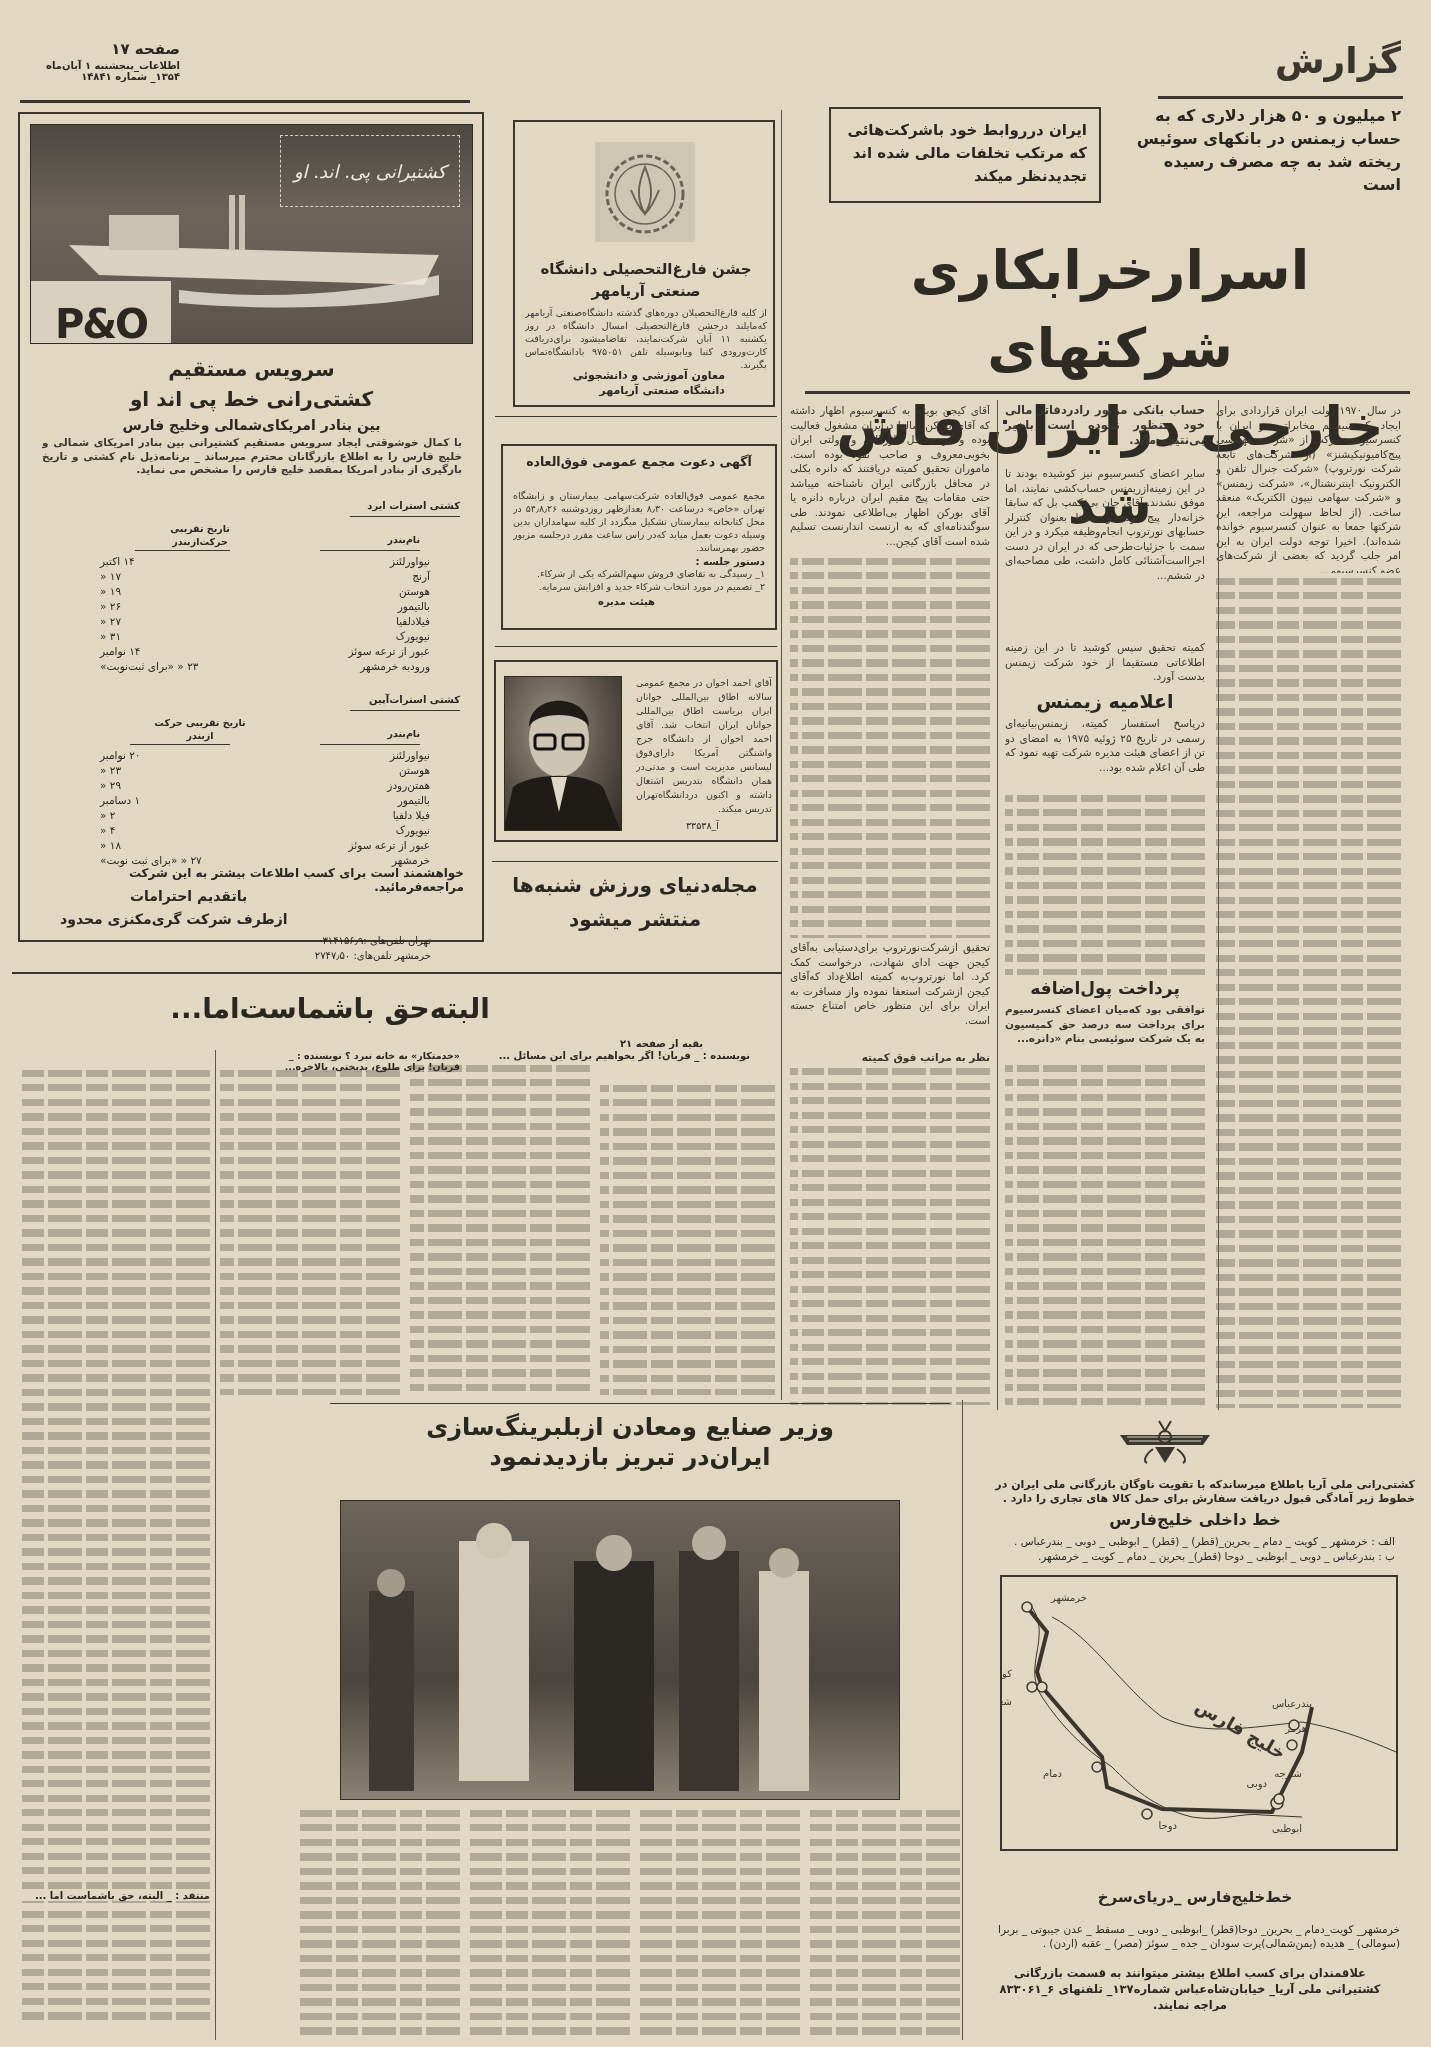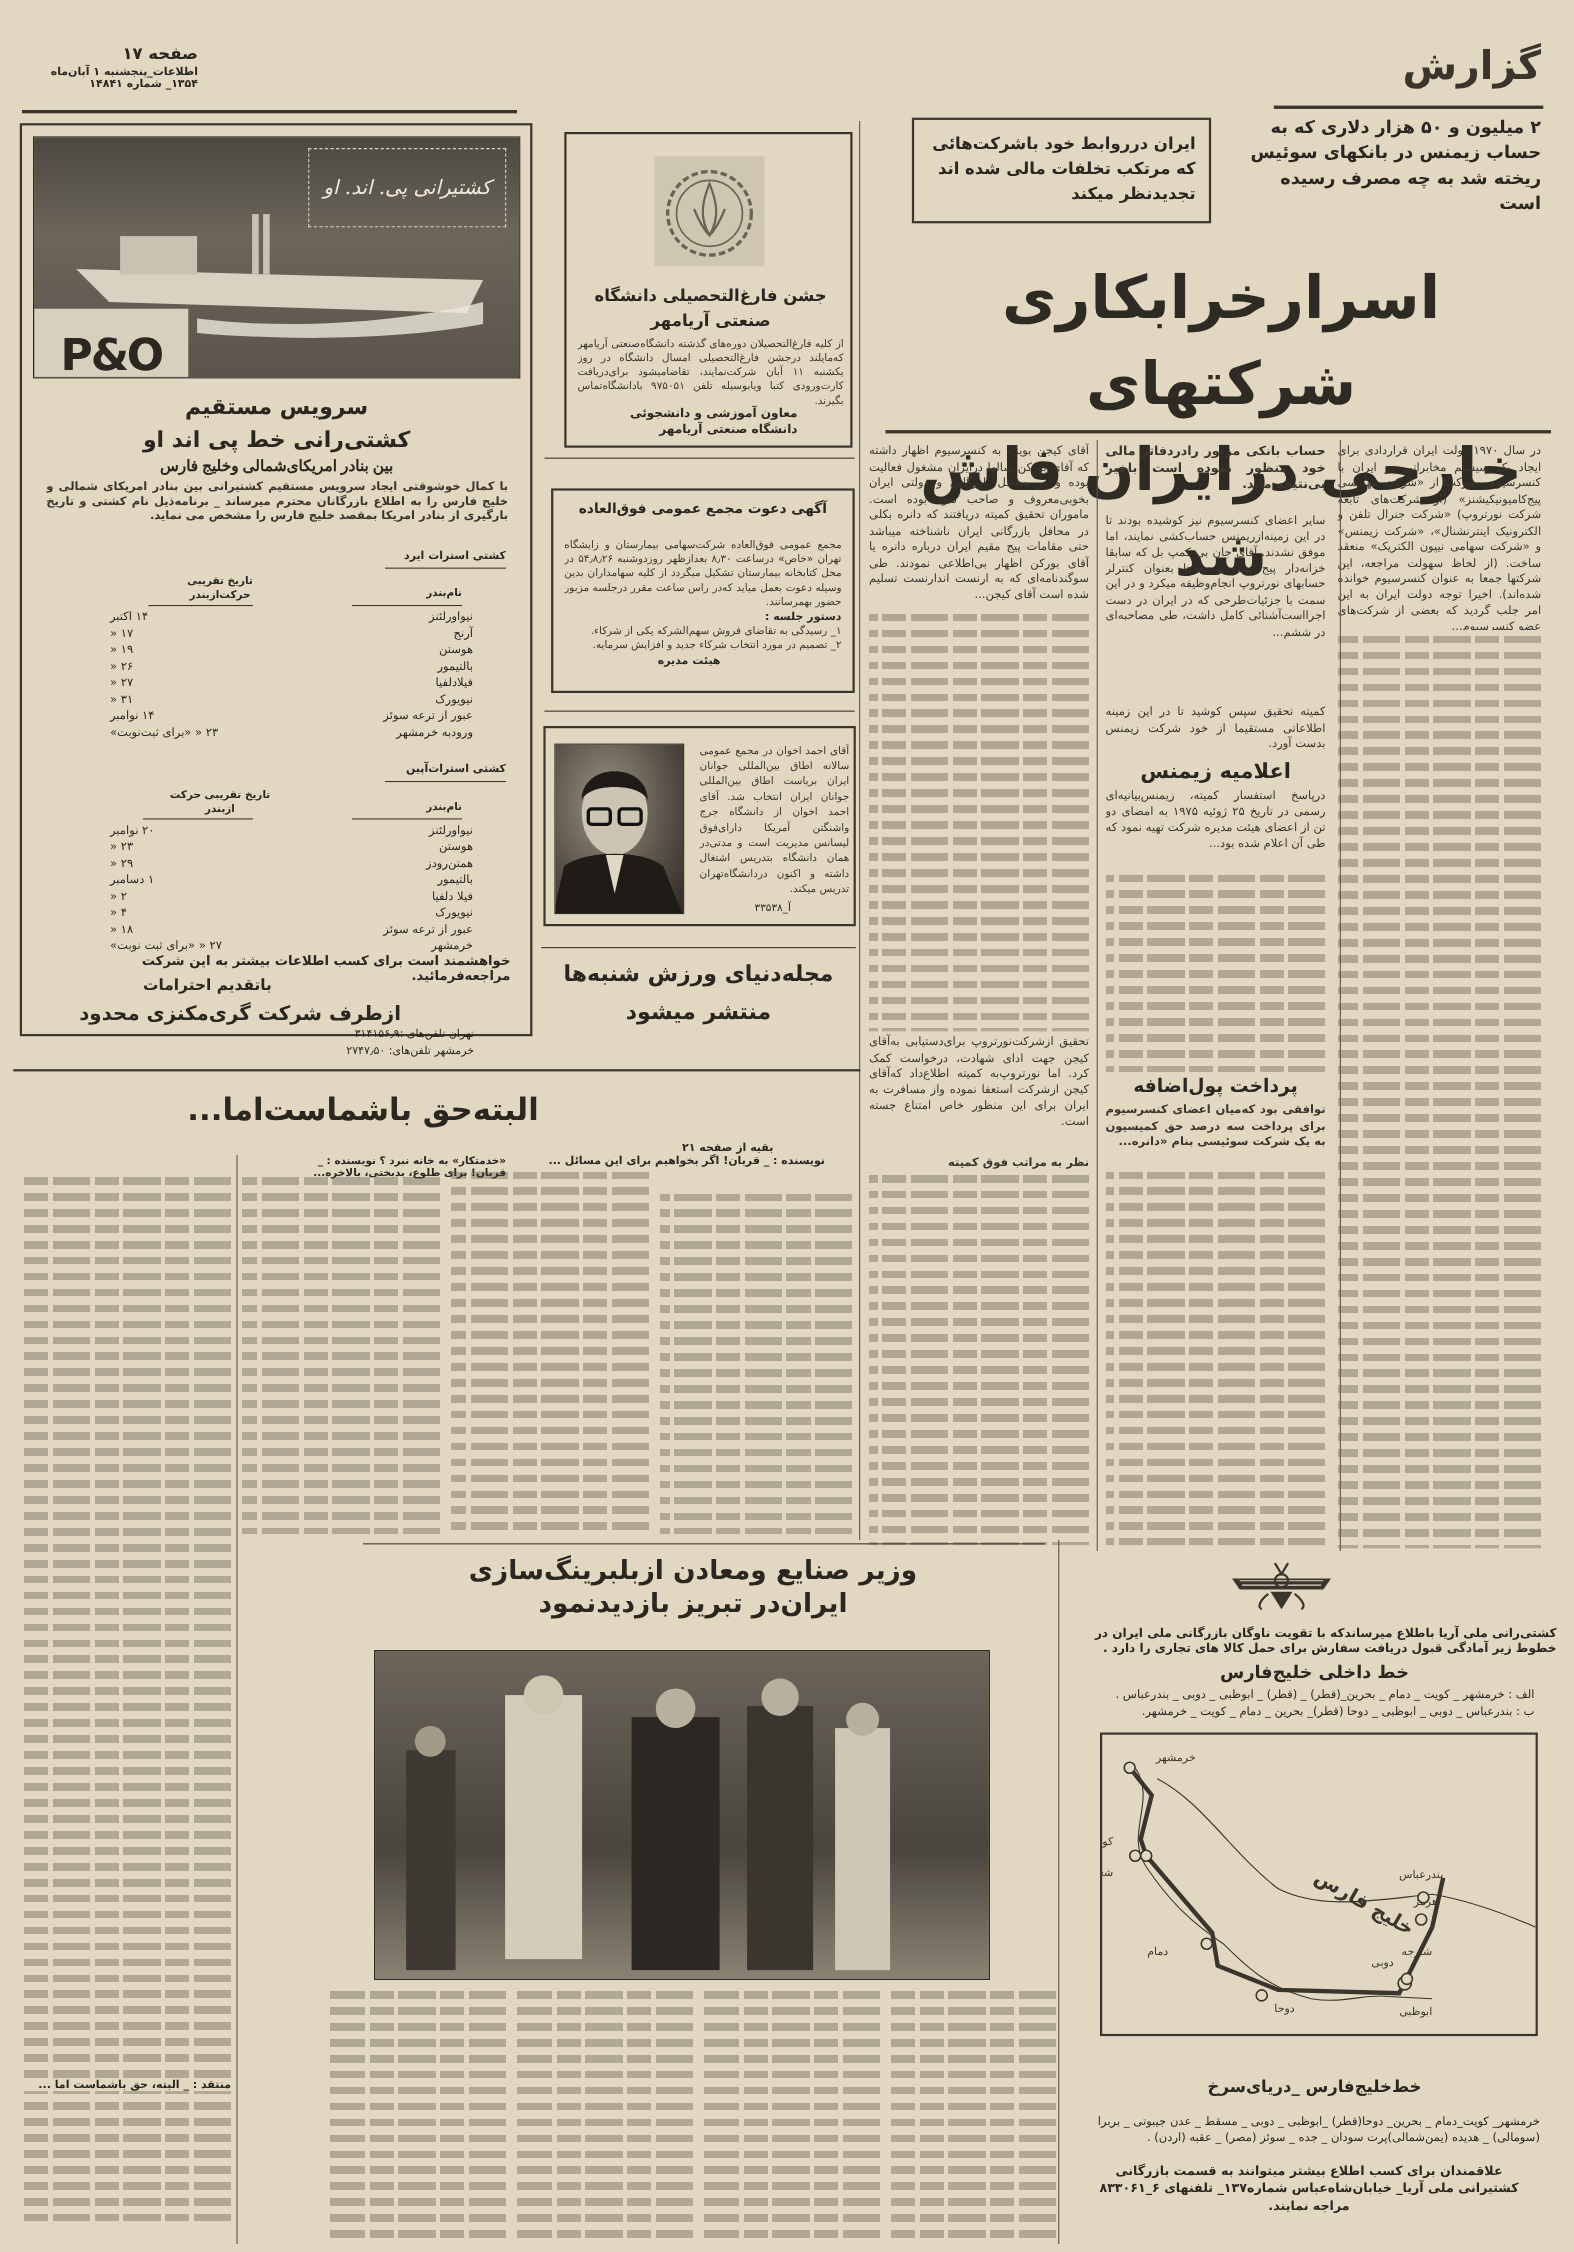--- a/index.html
+++ b/index.html
@@ -157,21 +157,21 @@
       <span style="font-family:'DejaVu Serif', serif; font-size:18px; font-style:italic; color:#efe9dd;">کشتیرانی پی. اند. او</span>
     </div>
     <div class="abs" style="left:0; bottom:0; width:140px; height:62px; background:#d8d0be; display:flex; align-items:center; justify-content:center;">
       <span style="font-family:'DejaVu Sans', sans-serif; font-size:40px; font-weight:700; color:#2b2721; letter-spacing:-2px;margin-top:24px;">P&amp;O</span>
     </div>
   </div>
 
   <div class="abs center" style="left:10px; top:240px; width:443px;">
     <div style="font-size:20px; font-weight:bold; line-height:30px;">سرویس مستقیم</div>
     <div style="font-size:20px; font-weight:bold; line-height:30px;">کشتی‌رانی خط پی اند او</div>
-    <div style="font-size:14px; font-weight:bold; line-height:22px;font-family:Liberation Serif, serif;">بین بنادر امریکای‌شمالی وخلیج فارس</div>
+    <div style="font-size:14px; font-weight:bold; line-height:22px;">بین بنادر امریکای‌شمالی وخلیج فارس</div>
   </div>
   <div class="abs body-text bold" style="left:22px; top:322px; width:420px; font-size:10.5px; line-height:13.5px;">با کمال خوشوقتی ایجاد سرویس مستقیم کشتیرانی بین بنادر امریکای شمالی و خلیج فارس را به اطلاع بازرگانان محترم میرساند _ برنامه‌ذیل نام کشتی و تاریخ بارگیری از بنادر امریکا بمقصد خلیج فارس را مشخص می نماید.</div>
 
   <div class="abs bold" style="right:22px; top:386px; font-size:10px;margin-left:19px;">کشتی استرات ایرد</div>
   <div class="rule" style="right:22px; top:402px; width:110px; height:1px;"></div>
   <div class="abs bold" style="right:62px; top:420px; font-size:9.5px;">نام‌بندر</div>
   <div class="abs bold center" style="left:130px; top:408px; width:100px; font-size:9.5px; line-height:13px;">تاریخ تقریبی حرکت‌ازبندر</div>
   <div class="rule" style="right:62px; top:436px; width:100px; height:1px;"></div>
   <div class="rule" style="left:115px; top:436px; width:95px; height:1px;"></div>
   <div class="abs" style="left:80px; top:440px; width:330px;">
@@ -245,21 +245,21 @@
         <span>۱۸ «</span>
       </div>
     <div class="table-row">
         <span>خرمشهر</span>
         <span>۲۷ « «برای ثبت نوبت»</span>
       </div>
   </div>
 
   <div class="abs bold" style="right:18px; top:752px; width:420px; font-size:12px; text-align:right;">خواهشمند است برای کسب اطلاعات بیشتر به این شرکت مراجعه‌فرمائید.</div>
   <div class="abs bold" style="left:110px; top:774px; font-size:14px;">باتقدیم احترامات</div>
-  <div class="abs bold" style="left:40px; top:797px; font-size:18px;margin-left:12px;">ازطرف شرکت گری‌مکنزی محدود</div>
+  <div class="abs bold" style="left:40px; top:797px; font-size:14px;">ازطرف شرکت گری‌مکنزی محدود</div>
 </div>
 <div class="abs" style="right:1000px; top:935px; font-size:10px;">تهران تلفن‌های :۳۱۴۱۵۶٫۹</div>
 <div class="abs" style="right:1000px; top:950px; font-size:10px;">خرمشهر تلفن‌های: ۲۷۴۷٫۵۰</div>
 
 <div class="rule" style="left:12px; top:972px; width:770px; height:2px;"></div>
 <div class="abs bold center" style="left:120px; top:992px; width:420px; font-size:28px;">البته‌حق باشماست‌اما...</div>
 <div class="abs bold" style="left:620px; top:1038px; font-size:10px;">بقیه از صفحه ۲۱</div>
 <div class="abs bold" style="left:470px; top:1050px; width:280px; font-size:10px; text-align:right;">نویسنده : _ قربان! اگر بخواهیم برای این مسائل ...</div>
 <div class="abs bold" style="left:270px; top:1050px; width:190px; font-size:9.5px; text-align:right;">«خدمتکار» به خانه نبرد ؟ نویسنده : _ قربان! برای طلوع، بدبختی، بالاخره...</div>
 

